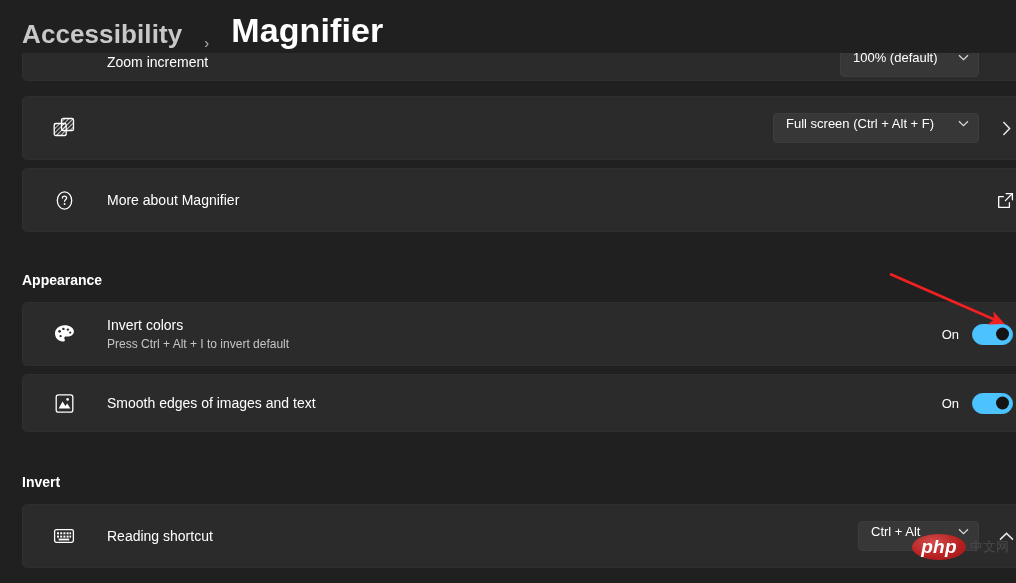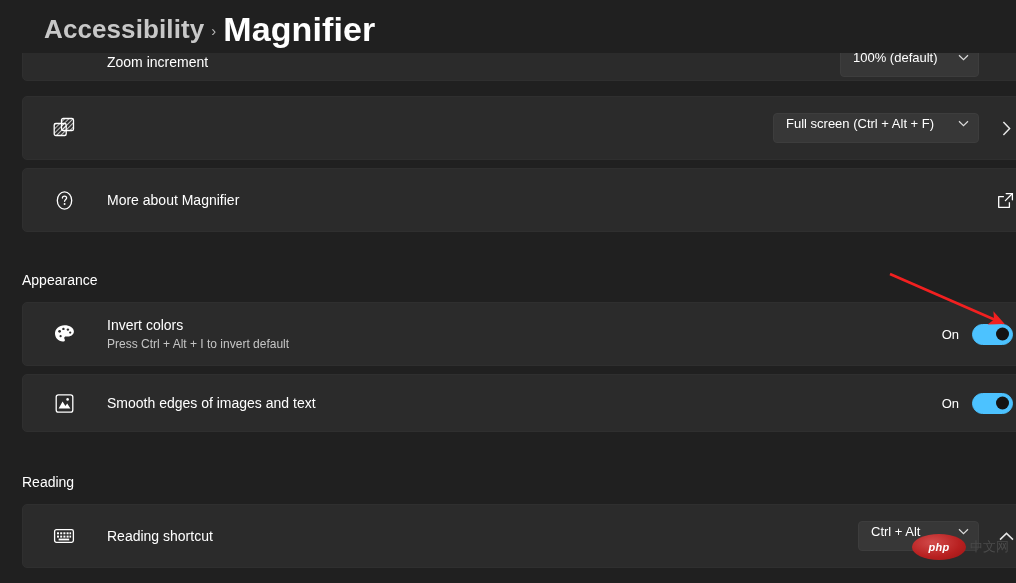--- a/index.html
+++ b/index.html
@@ -7,23 +7,22 @@
     width: 1016px; height: 583px;
     background: #202020;
     font-family: "Liberation Sans", sans-serif;
     overflow: hidden;
   }
   .page { position: relative; width: 1016px; height: 583px; background: #202020; }
 
   
   .breadcrumb {
     position: absolute; left: 22px; top: 8px;
-    display: flex; align-items: center; gap: 7px;
+    display: flex; align-items: flex-end; gap: 22px;
     height: 42px;
-    margin-left: 22px;
   }
   .crumb-parent {
     font-size: 26px; font-weight: 600; color: #c8c8c8; letter-spacing: .1px;
   }
   .crumb-sep { font-size: 15px; color: #b9b9b9; line-height: 1; padding-top: 3px; }
   .crumb-current {
     font-size: 34px; font-weight: 600; color: #ffffff; letter-spacing: .1px;
   }
 
   
@@ -90,36 +89,36 @@
   .toggle .knob {
     position: absolute; right: 3px; top: 50%;
     transform: translateY(-50%);
     width: 13px; height: 13px; border-radius: 50%;
     background: #141414;
   }
 
   
   .section-head {
     position: absolute; left: 22px;
-    font-size: 14px; font-weight: 400; color: #ffffff;
+    font-size: 14px; font-weight: 700; color: #ffffff;
   }
 
   
   .annot-arrow { position: absolute; left: 0; top: 0; pointer-events: none; }
 
   
   .watermark {
     position: absolute; left: 912px; top: 534px;
     display: flex; align-items: center; gap: 4px;
   }
   .wm-badge {
     width: 54px; height: 26px; border-radius: 50%;
     background: radial-gradient(ellipse at 38% 32%, #d24b4b 0%, #b82020 58%, #981414 100%);
     display: flex; align-items: center; justify-content: center;
-    color: #ffffff; font-size: 11px; font-style: italic; font-weight: 700;
+    color: #ffffff; font-size: 19px; font-style: italic; font-weight: 700;
     letter-spacing: .3px;
   }
   .wm-text { font-size: 13px; color: #4a4a4a; }
 </style>
 </head>
 <body>
 
 <div class="page">
 
   <div class="breadcrumb">
@@ -244,21 +243,21 @@
       <div class="row-right" style="padding-right:16px;">
         <div class="toggle-wrap">
           <span class="toggle-label">On</span>
           <div class="toggle">
             <div class="knob"></div>
           </div>
         </div>
       </div>
     </div>
 
-    <div class="section-head" style="top:421px;">Reading</div>
+    <div class="section-head" style="top:421px;">Invert</div>
 
     <div class="card" style="top:451px; height:64px;">
       <div class="row-icon">
         <svg width="22" height="22" viewBox="0 0 22 22" fill="none">
           <rect x="1.6" y="4.6" width="18.8" height="12.8" rx="1.8" stroke="#ffffff" stroke-width="1.3"></rect>
           <rect x="4.0" y="7.3" width="2.0" height="2.0" fill="#ffffff"></rect>
           <rect x="7.2" y="7.3" width="2.0" height="2.0" fill="#ffffff"></rect>
           <rect x="10.4" y="7.3" width="2.0" height="2.0" fill="#ffffff"></rect>
           <rect x="13.6" y="7.3" width="2.0" height="2.0" fill="#ffffff"></rect>
           <rect x="16.5" y="7.3" width="1.6" height="2.0" fill="#ffffff"></rect>

